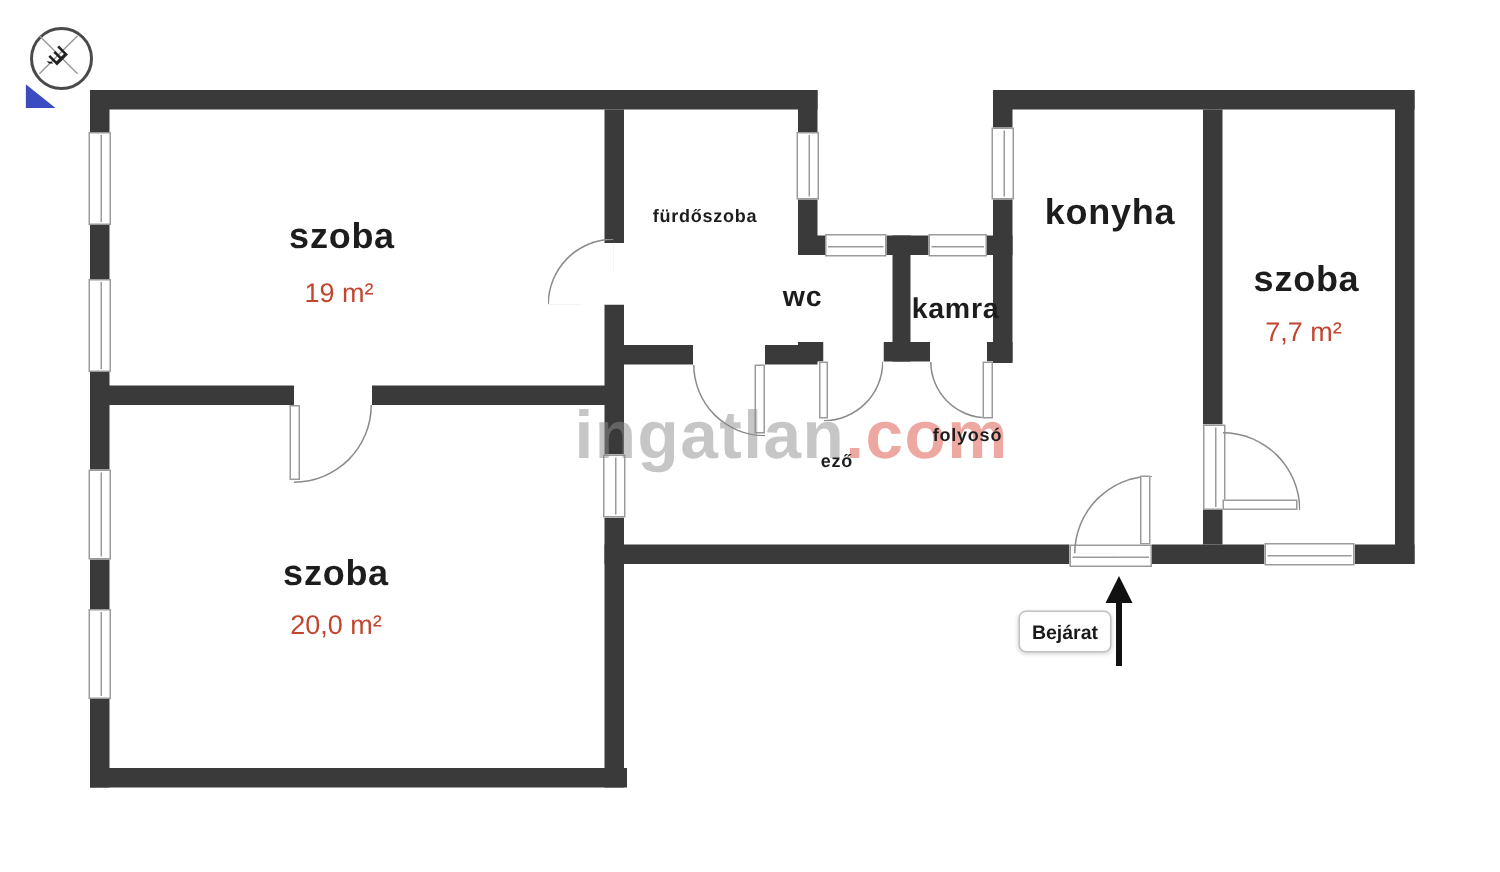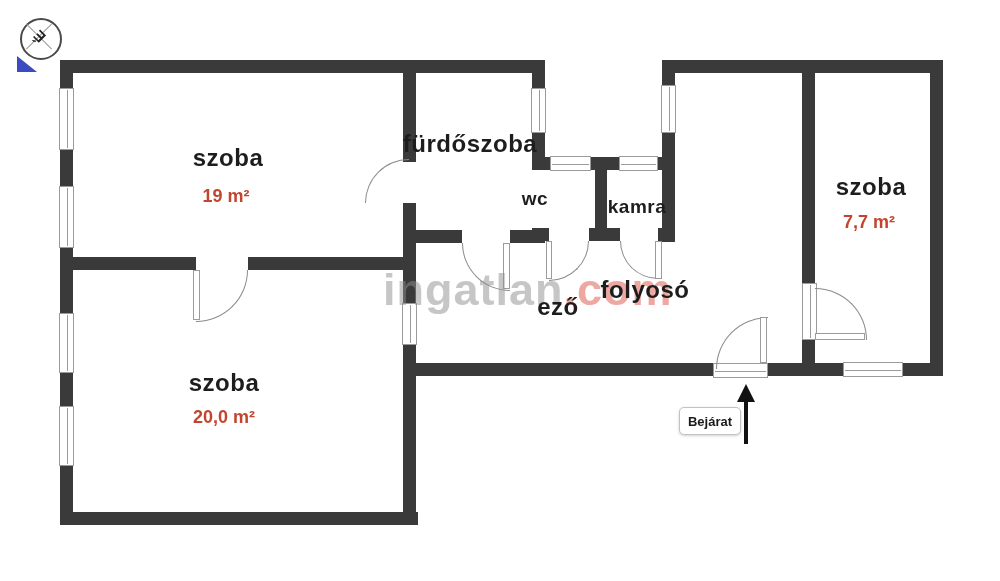--- a/index.html
+++ b/index.html
@@ -11,23 +11,23 @@
   .win.h::before{content:"";position:absolute;top:50%;left:1px;right:1px;height:1px;background:#9b9b9b;}
   .open{position:absolute;background:#fff;}
   .leaf{position:absolute;background:#fff;border:1px solid #9b9b9b;box-sizing:border-box;}
   .arc{position:absolute;box-sizing:border-box;border:0 solid var(--line,#8a8a8a);}
   .arc.se{border-right-width:1px;border-bottom-width:1px;border-radius:0 0 100% 0;}
   .arc.sw{border-left-width:1px;border-bottom-width:1px;border-radius:0 0 0 100%;}
   .arc.ne{border-top-width:1px;border-right-width:1px;border-radius:0 100% 0 0;}
   .arc.nw{border-top-width:1px;border-left-width:1px;border-radius:100% 0 0 0;}
   .room-name{position:absolute;transform:translate(-50%,-50%);font-weight:600;color:#1d1d1d;
              white-space:nowrap;letter-spacing:.5px;}
-  .room-area{position:absolute;transform:translate(-50%,-50%);font-weight:700;
+  .room-area{position:absolute;transform:translate(-50%,-50%);font-weight:400;
              color:var(--accent,#c2452f);white-space:nowrap;}
-  .fs24{font-size:24px;} .fs20{font-size:24px;} .fs19{font-size:19px;} .fs18{font-size:18px;}
+  .fs24{font-size:24px;} .fs20{font-size:12px;} .fs19{font-size:19px;} .fs18{font-size:18px;}
   .watermark{position:absolute;left:383px;top:264px;font-size:45px;font-weight:700;
              letter-spacing:1px;opacity:.5;white-space:nowrap;}
   .watermark .g{color:var(--wm_gray,#8f8f8f);}
   .watermark .r{color:var(--wm_red,#dd5347);}
   #entrance-tag{position:absolute;left:679px;top:407px;width:60px;height:26px;background:#fff;
       border:1px solid #c2c2c2;border-radius:5px;box-shadow:0 1px 3px rgba(0,0,0,.18);
       display:flex;align-items:center;justify-content:center;font-size:13px;font-weight:700;color:#1a1a1a;}
   #entrance-arrow-shaft{position:absolute;left:744px;top:400px;width:4px;height:44px;background:#111;}
   #entrance-arrow-head{position:absolute;left:737px;top:384px;width:0;height:0;
       border-left:9px solid transparent;border-right:9px solid transparent;border-bottom:18px solid #111;}
@@ -113,20 +113,21 @@
 
   <div class="room-name fs24" style="left:228px;top:158px">szoba</div>
   <div class="room-area fs18" style="left:226px;top:196px">19 m²</div>
 
   <div class="room-name fs24" style="left:224px;top:383px">szoba</div>
   <div class="room-area fs18" style="left:224px;top:417px">20,0 m²</div>
 
   <div class="room-name fs20" style="left:470px;top:144px">fürdőszoba</div>
   <div class="room-name fs19" style="left:535px;top:199px">wc</div>
   <div class="room-name fs19" style="left:637px;top:207px">kamra</div>
+  <div class="room-name fs24" style="left:740px;top:142px">konyha</div>
 
   <div class="room-name fs24" style="left:871px;top:187px">szoba</div>
   <div class="room-area fs18" style="left:869px;top:222px">7,7 m²</div>
 
   <div class="room-name fs20" style="left:558px;top:307px">ező</div>
   <div class="room-name fs20" style="left:645px;top:290px">folyosó</div>
 
   <div id="entrance-tag">Bejárat</div>
   <div id="entrance-arrow-shaft"></div>
   <div id="entrance-arrow-head"></div>

